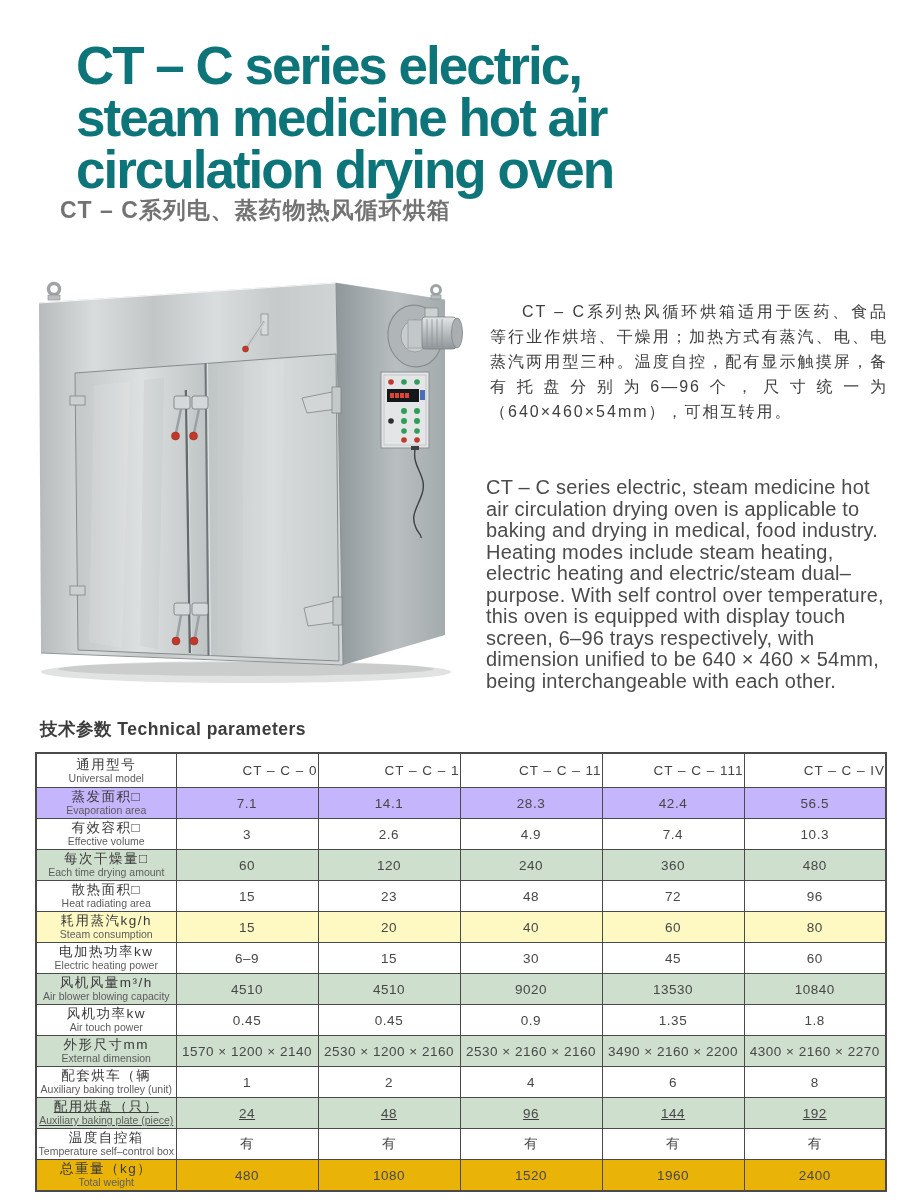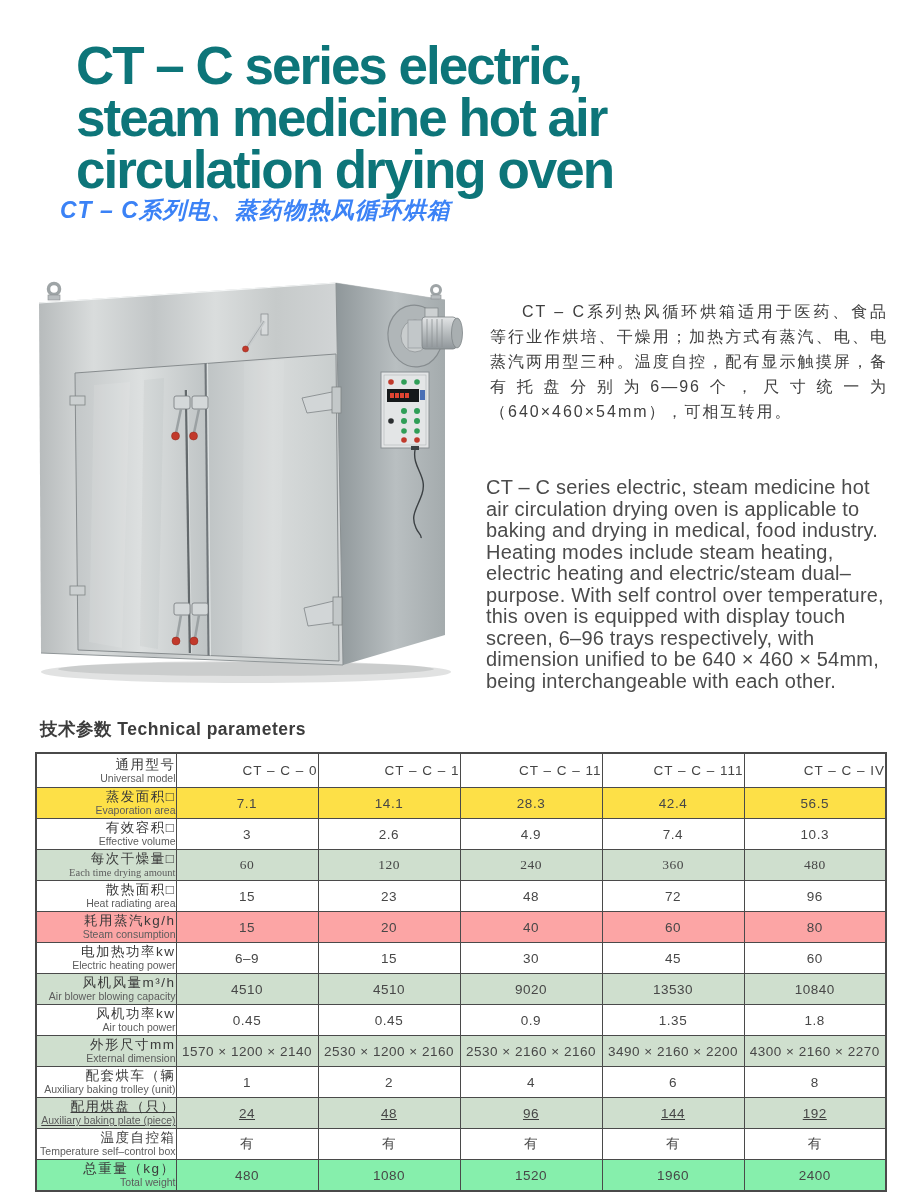--- a/index.html
+++ b/index.html
@@ -14,33 +14,33 @@
   .desc-cn{position:absolute;left:486px;top:295px;width:398px;margin:4px;font-size:16px;
     line-height:25px;letter-spacing:2px;text-align:justify;color:#3e3e3e;text-indent:2em}
   .desc-en{position:absolute;left:486px;top:477px;width:406px;margin:0;font-size:20px;
     line-height:21.5px;letter-spacing:.2px;color:#4b4b4b}
   .section-heading{position:absolute;left:36px;top:713px;margin:4px;font-size:17.5px;
     font-weight:bold;color:#3c3c3c;letter-spacing:.5px}
   table.params{position:absolute;left:35px;top:752px;width:850px;border-collapse:collapse;
     table-layout:fixed;border:2px solid #4a4a4a}
   .params th,.params td{border:1px solid #4a4a4a;padding:0;font-weight:normal}
   .model-cell{height:33px;font-size:13.5px;color:#454545;text-align:right;letter-spacing:1px}
-  .label-cell{padding:2px 4px 2px 7px;text-align:right;vertical-align:middle}
+  .label-cell{padding:2px 4px 2px 7px;text-align:center;vertical-align:middle}
   .cn-label{font-size:13.5px;color:#3a3a3a;letter-spacing:1.5px;line-height:16px}
   .en-label{font-size:10.5px;color:#5c5c5c;line-height:11.5px}
   .value-cell{height:30px;text-align:center;font-size:13.5px;color:#474747;letter-spacing:.5px}
 </style>
 </head>
 <body>
 
 <div class="page">
 
   <h1 class="title accent" style="color: rgb(13, 117, 121);"><span>CT – C series electric,</span><br><span>steam medicine hot air</span><br><span>circulation drying oven</span></h1>
 
-  <div class="subtitle accent" style="color: #3b82f6; font-style: italic;">CT – C系列电、蒸药物热风循环烘箱</div>
+  <div class="subtitle accent" style="color: #737373;">CT – C系列电、蒸药物热风循环烘箱</div>
 
   <div class="product">
     <svg viewBox="0 0 438 422" width="438" height="422" xmlns="http://www.w3.org/2000/svg">
       <defs>
         <linearGradient id="gTop" x1="0" y1="0" x2="1" y2="1">
           <stop offset="0" stop-color="#eff1f1"></stop>
             <stop offset=".5" stop-color="#ced2d3"></stop>
             <stop offset="1" stop-color="#dfe2e2"></stop>
         </linearGradient>
         <linearGradient id="gFront" x1="0" y1="0" x2="1" y2="0">
@@ -199,21 +199,21 @@
             <div class="en-label">Universal model</div>
           </th>
           <th class="model-cell">CT – C – 0</th>
           <th class="model-cell">CT – C – 1</th>
           <th class="model-cell">CT – C – 11</th>
           <th class="model-cell">CT – C – 111</th>
           <th class="model-cell">CT – C – IV</th>
         </tr>
       </thead>
     <tbody>
-        <tr style="background: #fde047;">
+        <tr style="background: #c4b5fd;">
           <td class="label-cell">
             <div class="cn-label">蒸发面积□</div>
             <div class="en-label">Evaporation area</div>
           </td>
           <td class="value-cell">7.1</td>
           <td class="value-cell">14.1</td>
           <td class="value-cell">28.3</td>
           <td class="value-cell">42.4</td>
           <td class="value-cell">56.5</td>
         </tr>
@@ -221,21 +221,21 @@
           <td class="label-cell">
             <div class="cn-label">有效容积□</div>
             <div class="en-label">Effective volume</div>
           </td>
           <td class="value-cell">3</td>
           <td class="value-cell">2.6</td>
           <td class="value-cell">4.9</td>
           <td class="value-cell">7.4</td>
           <td class="value-cell">10.3</td>
         </tr>
-        <tr style="background: rgb(207, 223, 206); font-family: Liberation Serif, serif;">
+        <tr style="background: rgb(207, 223, 206);">
           <td class="label-cell">
             <div class="cn-label">每次干燥量□</div>
             <div class="en-label">Each time drying amount</div>
           </td>
           <td class="value-cell">60</td>
           <td class="value-cell">120</td>
           <td class="value-cell">240</td>
           <td class="value-cell">360</td>
           <td class="value-cell">480</td>
         </tr>
@@ -243,21 +243,21 @@
           <td class="label-cell">
             <div class="cn-label">散热面积□</div>
             <div class="en-label">Heat radiating area</div>
           </td>
           <td class="value-cell">15</td>
           <td class="value-cell">23</td>
           <td class="value-cell">48</td>
           <td class="value-cell">72</td>
           <td class="value-cell">96</td>
         </tr>
-        <tr style="background: #fca5a5; padding-left: 33px;">
+        <tr style="background: #fef9c3; padding-left: 33px;">
           <td class="label-cell">
             <div class="cn-label">耗用蒸汽kg/h</div>
             <div class="en-label">Steam consumption</div>
           </td>
           <td class="value-cell">15</td>
           <td class="value-cell">20</td>
           <td class="value-cell">40</td>
           <td class="value-cell">60</td>
           <td class="value-cell">80</td>
         </tr>
@@ -331,21 +331,21 @@
           <td class="label-cell">
             <div class="cn-label">温度自控箱</div>
             <div class="en-label">Temperature self–control box</div>
           </td>
           <td class="value-cell">有</td>
           <td class="value-cell">有</td>
           <td class="value-cell">有</td>
           <td class="value-cell">有</td>
           <td class="value-cell">有</td>
         </tr>
-        <tr style="background: #86efac;">
+        <tr style="background: #eab308;">
           <td class="label-cell">
             <div class="cn-label">总重量（kg）</div>
             <div class="en-label">Total weight</div>
           </td>
           <td class="value-cell">480</td>
           <td class="value-cell">1080</td>
           <td class="value-cell">1520</td>
           <td class="value-cell">1960</td>
           <td class="value-cell">2400</td>
         </tr>

